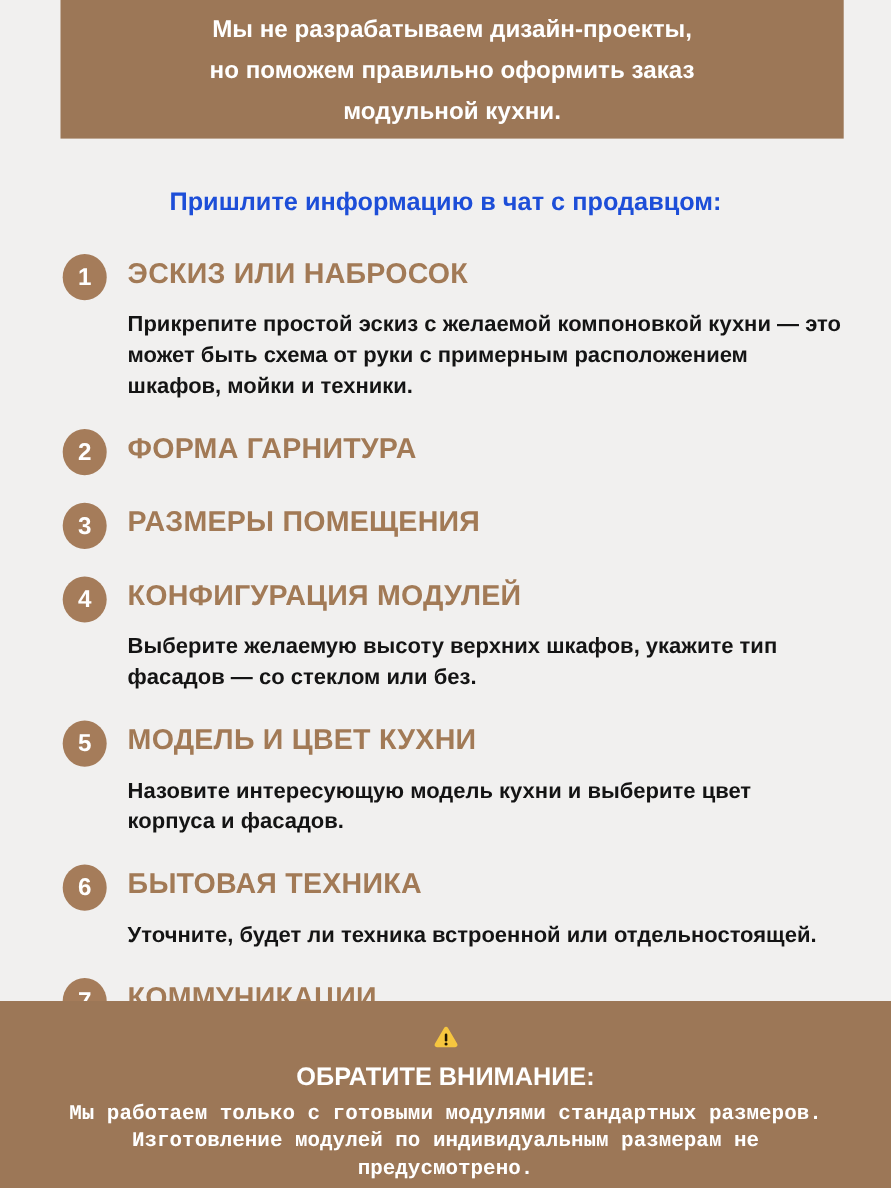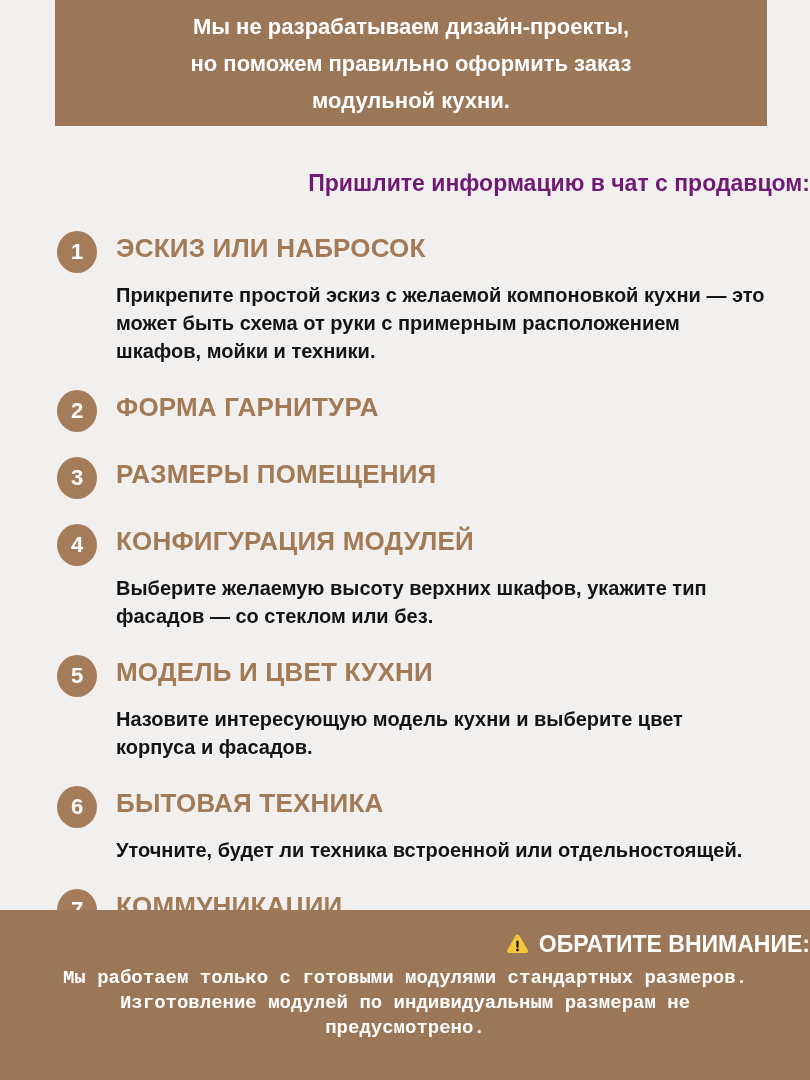--- a/index.html
+++ b/index.html
@@ -26,24 +26,24 @@
     align-items: center;
     justify-content: center;
     text-align: center;
     font-weight: bold;
     font-size: 22px;
     line-height: 37px;
     white-space: pre-line;
   }
   .subtitle {
     margin-top: 44px;
-    text-align: right;
+    text-align: center;
     font-weight: bold;
     font-size: 23px;
-    color: #701a75;
+    color: #1d4ed8;
   }
   .steps {
     margin-top: 34px;
     padding-left: 57px;
     padding-right: 45px;
     display: flex;
     flex-direction: column;
     gap: 25px;
   }
   .step {
@@ -91,22 +91,23 @@
     height: 170px;
     box-sizing: border-box;
     background: #9c7757;
     color: #ffffff;
     text-align: center;
     padding-top: 21px;
   }
   .notice-heading-row {
     display: flex;
     align-items: center;
-    justify-content: flex-end;
+    justify-content: center;
     gap: 9px;
+    flex-direction: column;
   }
   .notice-heading {
     font-weight: bold;
     font-size: 23px;
     color: #ffffff;
   }
   .warning-icon {
     width: 25px;
     height: 25px;
     display: inline-block;

